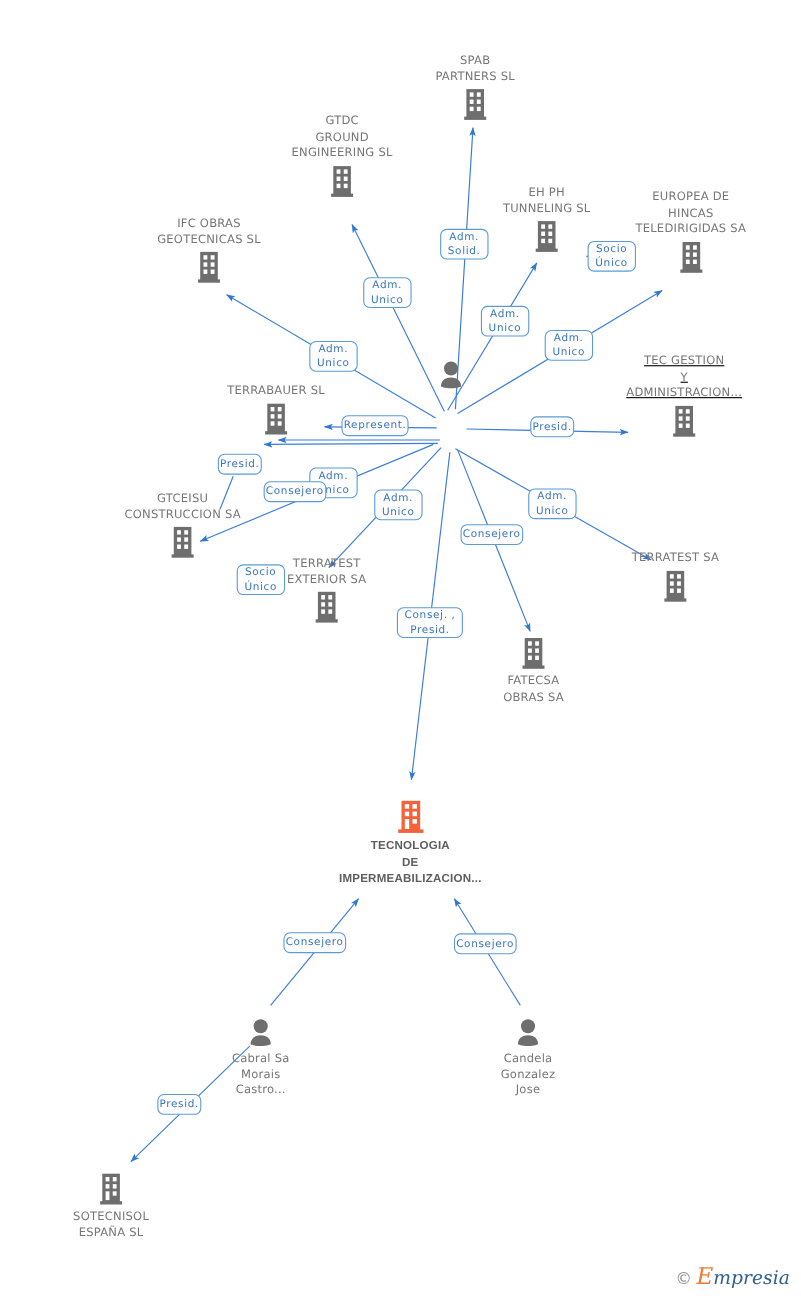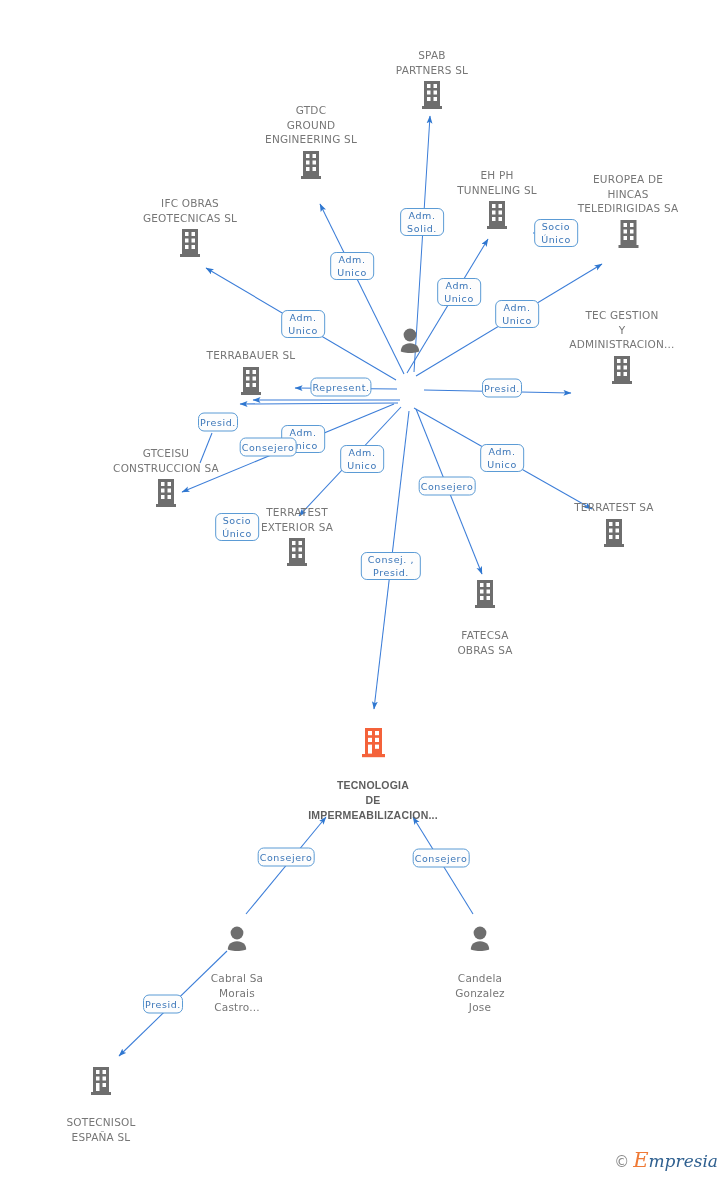--- a/index.html
+++ b/index.html
@@ -12,21 +12,21 @@
   svg.edges{position:absolute;left:0;top:0;width:728px;height:1180px;pointer-events:none;}
 
   
   .node{position:absolute;transform:translate(-50%,0);text-align:center;width:160px;}
   .node .glyph{display:block;line-height:0;}
   .node .glyph svg{display:block;margin:0 auto;}
   .node .nlabel{
     display:block;font-size:10.5px;color:#767676;letter-spacing:.2px;
     line-height:14.5px;white-space:pre-line;
   }
-  .node.below .nlabel{margin-top:18px;}
+  .node.below .nlabel{margin-top:2px;}
   .node.above .nlabel{margin-bottom:2px;}
 
   .node.target .nlabel{color:#5e5e5e;font-weight:bold;font-size:10.5px;
      font-family:"Liberation Sans", sans-serif;line-height:15px;}
 
   
   .chip{
     position:absolute;transform:translate(-50%,-50%);
     border:1px solid #5b9bd5;border-radius:6px;background:#fdfdfd;
     color:#3b76b8;font-size:9.5px;line-height:13px;
@@ -199,21 +199,21 @@
             <rect x="15.5" y="5" width="3.5" height="4"></rect>
         <rect x="9" y="11.5" width="3.5" height="4"></rect>
             <rect x="15.5" y="11.5" width="3.5" height="4"></rect>
         <rect x="9" y="18" width="3.5" height="4"></rect>
             <rect x="15.5" y="18" width="3.5" height="4"></rect>
       </g>
         </svg>
     </span>
   </div>
 
-  <div class="node above" style="left:622px;top:308px;width:170px;">
+  <div class="node above" style="left:622px;top:321px;width:170px;text-decoration:underline;">
     <span class="nlabel">TEC GESTION
 Y
 ADMINISTRACION...</span>
     <span class="glyph">
       <svg width="28" height="32" viewBox="0 0 28 32">
           <g fill="#6e6e6e">
         <rect x="6" y="2" width="16" height="26"></rect>
             <rect x="4" y="27" width="20" height="3"></rect>
       </g>
           <g fill="#ffffff">

